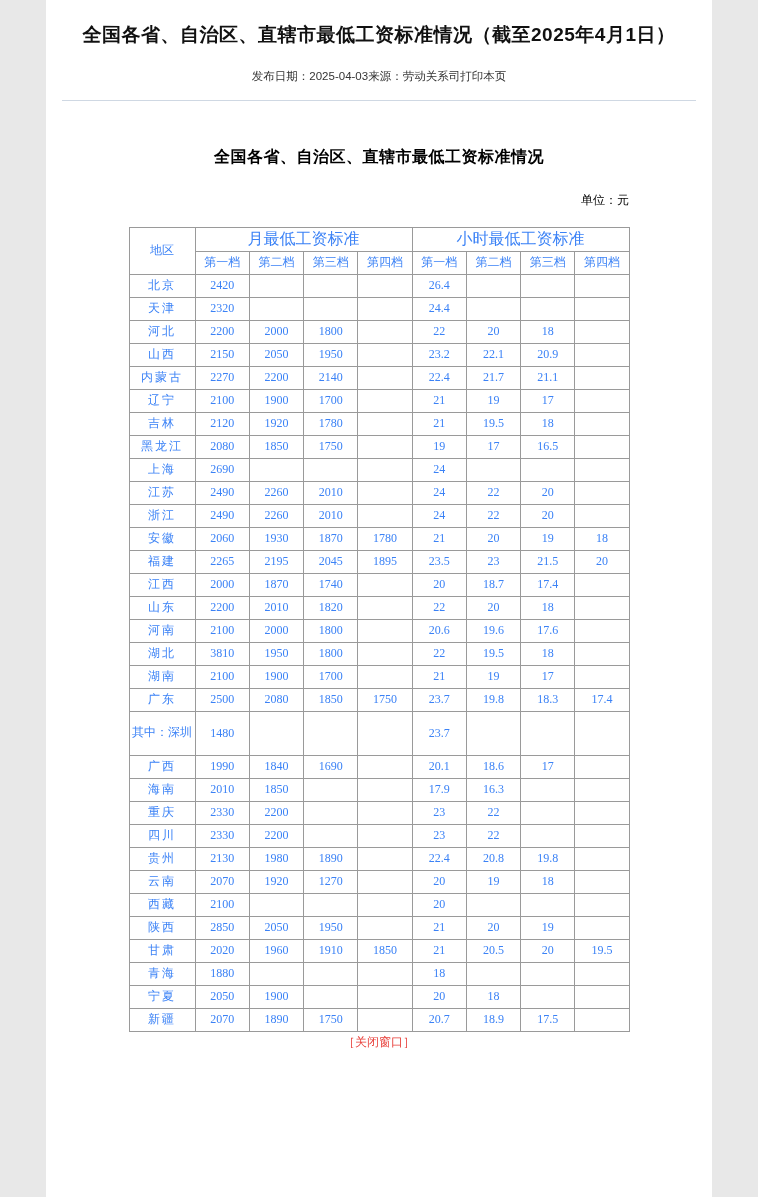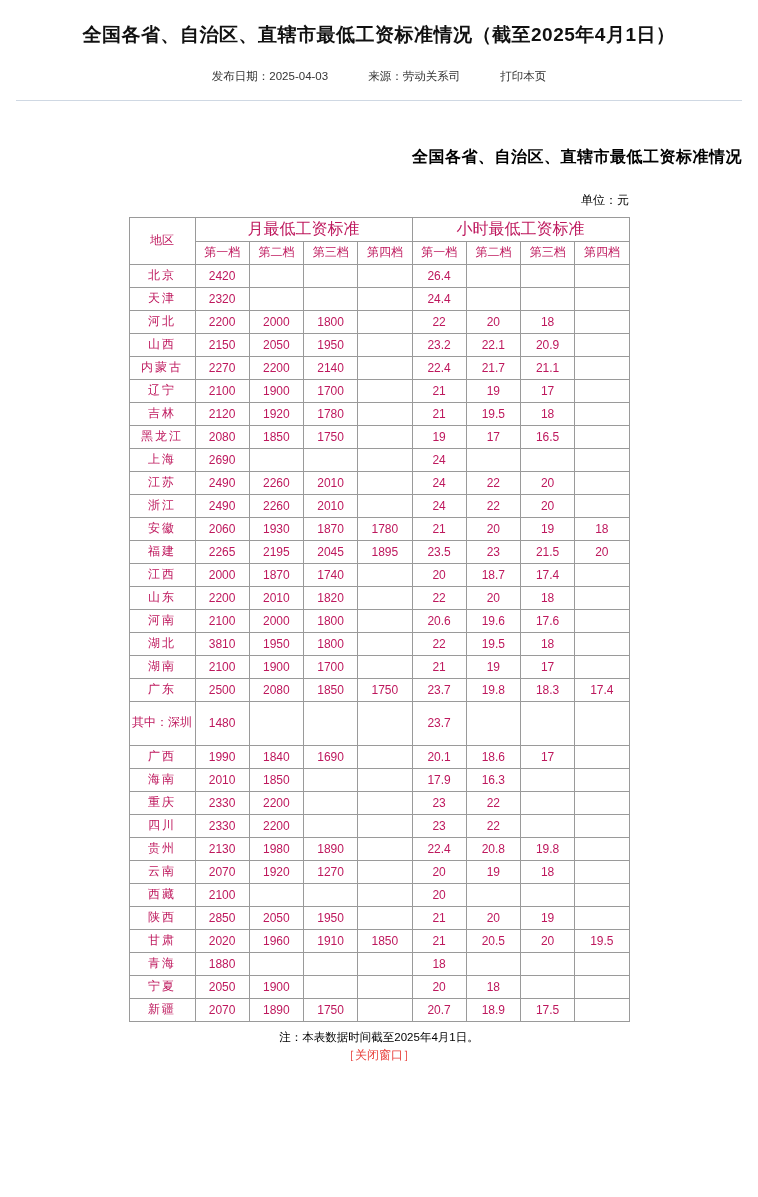--- a/index.html
+++ b/index.html
@@ -2,21 +2,21 @@
 <html><head>
 <meta charset="utf-8">
 <style>
   html, body {
     margin: 0;
     padding: 0;
     background: #e8e8e8;
     font-family: "Liberation Sans", "DejaVu Sans", sans-serif;
   }
   .page {
-    width: 758px;
+    width: 666px;
     min-height: 1197px;
     margin: 0 auto;
     background: #ffffff;
     position: relative;
     box-sizing: border-box;
     padding: 0 16px 0 16px;
   }
   .header {
     padding-top: 22px;
   }
@@ -25,21 +25,20 @@
     font-size: 19px;
     font-weight: bold;
     color: #111111;
     letter-spacing: 0.5px;
     line-height: 1.4;
   }
   .meta-row {
     display: flex;
     justify-content: center;
     align-items: center;
-    gap: 40px;
     margin-top: 20px;
     font-size: 11.5px;
     color: #333333;
   }
   .meta-item { white-space: nowrap; }
   .meta-item .meta-label { color: #333; }
   .meta-item .meta-value { color: #333; }
   .print-link {
     color: #333333;
     text-decoration: none;
@@ -47,41 +46,42 @@
   }
   .header-rule {
     margin-top: 16px;
     border-top: 1px solid #cfd8e3;
     height: 0;
   }
   .body-wrap {
     padding-top: 46px;
   }
   .table-title {
-    text-align: right;
+    text-align: center;
     font-size: 16px;
     font-weight: bold;
     color: #000000;
     letter-spacing: 0.5px;
   }
   .unit-line {
-    margin: 24px auto 8px auto;
+    margin: 24px auto 18px auto;
     width: 500px;
     text-align: right;
     font-size: 12px;
     color: #000;
     padding-right: 0px;
   }
   table.wage {
     border-collapse: collapse;
     margin: 0 auto;
     width: 500px;
     table-layout: fixed;
     font-size: 12px;
-    color: #be185d;
+    color: #3b82f6;
+    font-family: Liberation Serif, serif;
   }
   table.wage th, table.wage td {
     border: 1px solid #9a9a9a;
     text-align: center;
     vertical-align: middle;
     height: 23px;
     padding: 1px 2px;
     font-weight: normal;
     box-sizing: border-box;
   }
@@ -519,20 +519,19 @@
             <td>1750</td>
             <td></td>
             <td>20.7</td>
             <td>18.9</td>
             <td>17.5</td>
             <td></td>
           </tr>
         </tbody>
     </table>
 
-    <div class="note">注：本表数据时间截至2025年4月1日。</div>
 
     <div class="close-wrap">
       <a class="close-link" href="#">［关闭窗口］</a>
     </div>
   </div>
 
 </div>
 
 </body></html>

